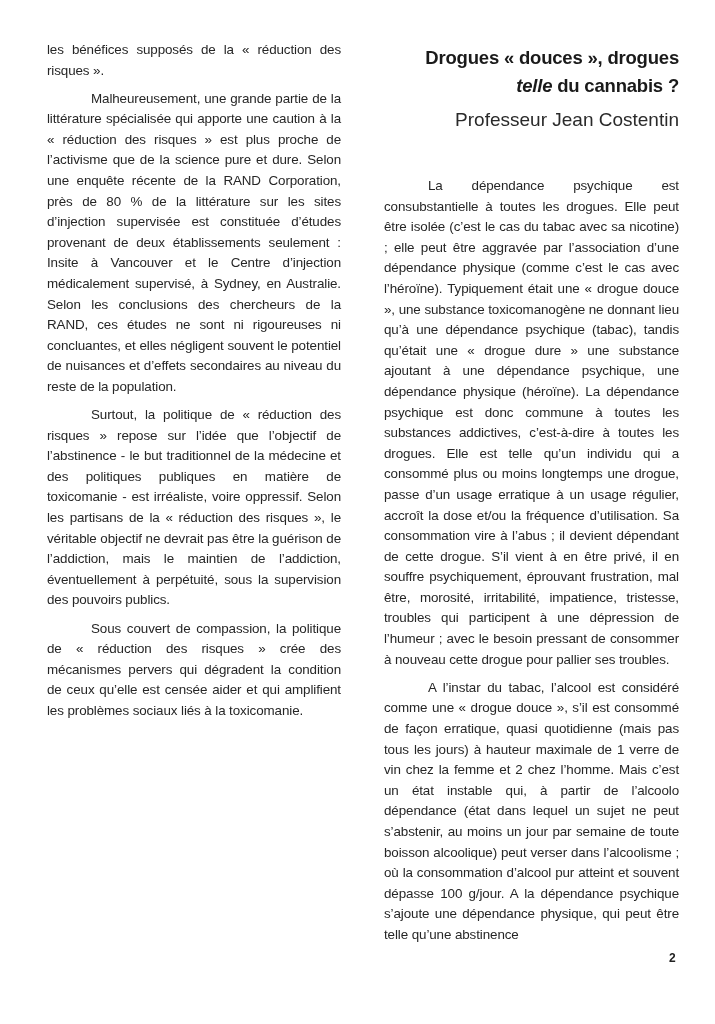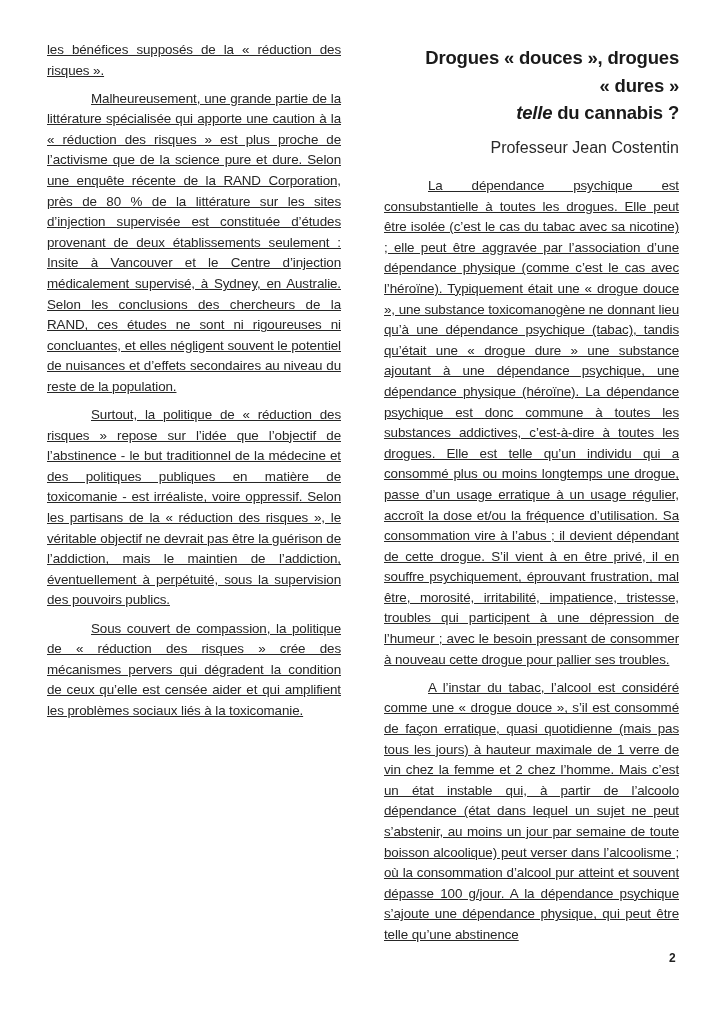--- a/index.html
+++ b/index.html
@@ -35,21 +35,20 @@
     width: 294px;
   }
   .col-right {
     left: 384px;
     top: 176px;
     width: 295px;
   }
   .col p {
     margin: 0 0 7.5px 0;
     text-indent: 0;
-    text-decoration: underline;
   }
   .col p.indent {
     text-indent: 44px;
   }
   .col p.cont {
     text-indent: 0;
   }
   .heading {
     position: absolute;
     left: 384px;
@@ -62,21 +61,21 @@
     font-family: "Liberation Sans", "DejaVu Sans", sans-serif;
     font-weight: bold;
     font-size: 18.5px;
     line-height: 27.5px;
     margin: 0;
     letter-spacing: -0.2px;
   }
   .title .line { display: block; }
   .title em { font-style: italic; }
   .subtitle {
-    font-size: 16px;
+    font-size: 19px;
     line-height: 22px;
     margin: 10px 0 0 0;
     font-weight: normal;
     color: #2a2a2a;
   }
   .page-number {
     position: absolute;
     left: 669px;
     top: 951px;
     font-size: 12px;
@@ -92,21 +91,20 @@
   <div class="col col-left">
     <p class="cont">les bénéfices supposés de la « réduction des risques ».</p>
     <p class="indent">Malheureusement, une grande partie de la littérature spécialisée qui apporte une caution à la « réduction des risques » est plus proche de l’activisme que de la science pure et dure. Selon une enquête récente de la RAND Corporation, près de 80 % de la littérature sur les sites d’injection supervisée est constituée d’études provenant de deux établissements seulement : Insite à Vancouver et le Centre d’injection médicalement supervisé, à Sydney, en Australie. Selon les conclusions des chercheurs de la RAND, ces études ne sont ni rigoureuses ni concluantes, et elles négligent souvent le potentiel de nuisances et d’effets  secondaires au niveau du reste de la population.</p>
     <p class="indent">Surtout, la politique de « réduction des risques » repose sur l’idée que l’objectif de l’abstinence - le but traditionnel de la médecine et des politiques publiques en matière de toxicomanie - est irréaliste, voire oppressif. Selon les partisans de la « réduction des risques », le véritable objectif ne devrait pas être la guérison de l’addiction, mais le maintien de l’addiction, éventuellement à perpétuité, sous la supervision des pouvoirs publics.</p>
     <p class="indent">Sous couvert de compassion, la politique de « réduction des risques » crée des mécanismes pervers qui dégradent la condition de ceux qu’elle est censée aider et qui amplifient les problèmes sociaux liés à la toxicomanie.</p>
   </div>
 
   <div class="heading">
     <h1 class="title">
       <span class="line">Drogues « douces », drogues</span>
-      <span class="line">« dures »</span>
       <span class="line"><em>telle</em><span> du cannabis ?</span></span>
     </h1>
     <p class="subtitle">Professeur Jean Costentin</p>
   </div>
 
   <div class="col col-right">
     <p class="indent">La dépendance psychique est consubstantielle à toutes les drogues. Elle peut être isolée (c’est le cas du tabac avec sa nicotine) ; elle peut être aggravée par l’association d’une dépendance physique (comme c’est le cas avec l’héroïne). Typiquement était une « drogue douce », une substance toxicomanogène ne donnant lieu qu’à une dépendance psychique (tabac), tandis qu’était une « drogue dure » une substance ajoutant à une dépendance psychique, une dépendance physique (héroïne). La dépendance psychique est donc commune à toutes les substances addictives, c’est-à-dire à toutes les drogues. Elle est telle qu’un individu qui a consommé plus ou moins longtemps une drogue, passe d’un usage erratique à un usage régulier, accroît la dose et/ou la fréquence d’utilisation. Sa consommation vire à l’abus ; il devient dépendant de cette drogue. S’il vient à en être privé, il en souffre psychiquement, éprouvant frustration, mal être, morosité, irritabilité, impatience, tristesse, troubles qui participent à une dépression de l’humeur ; avec le besoin pressant de consommer à nouveau cette drogue pour pallier ses troubles.</p>
     <p class="indent">A l’instar du tabac, l’alcool est considéré comme une « drogue douce », s’il est consommé de façon erratique, quasi quotidienne (mais pas tous les jours) à hauteur maximale de 1 verre de vin chez la femme et 2 chez l’homme. Mais c’est un état instable qui, à partir de l’alcoolo dépendance (état dans lequel un sujet ne peut s’abstenir, au moins un jour par semaine de toute boisson alcoolique) peut verser dans l’alcoolisme ; où la consommation d’alcool pur atteint et souvent dépasse 100 g/jour. A la dépendance psychique s’ajoute une dépendance physique, qui peut être telle qu’une abstinence</p>
   </div>
 

